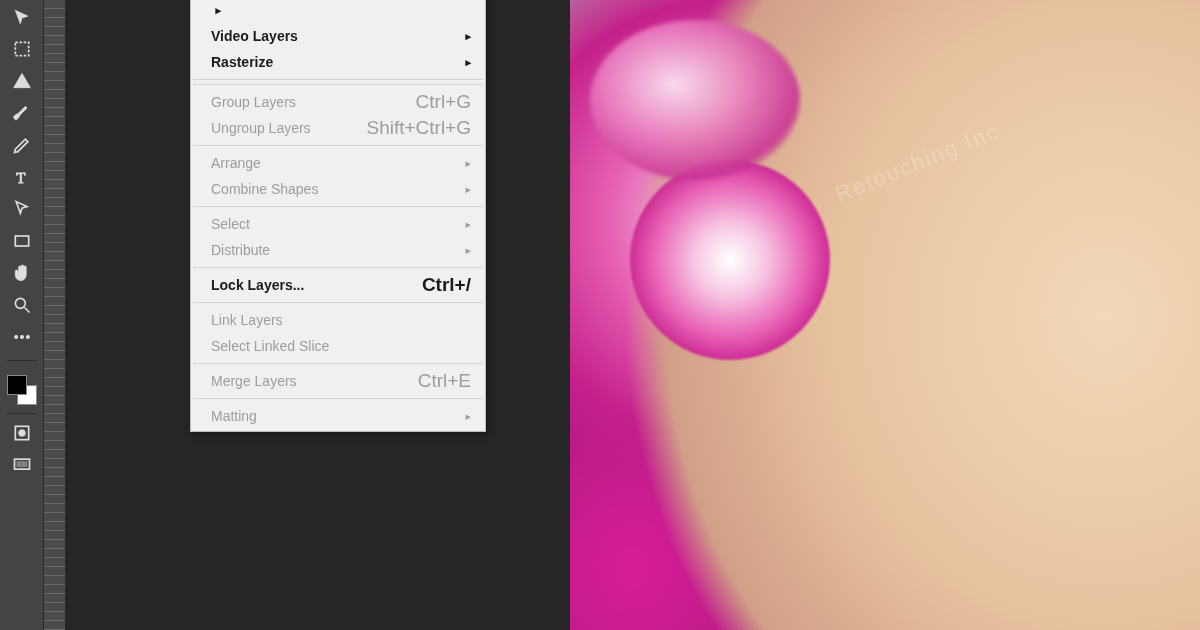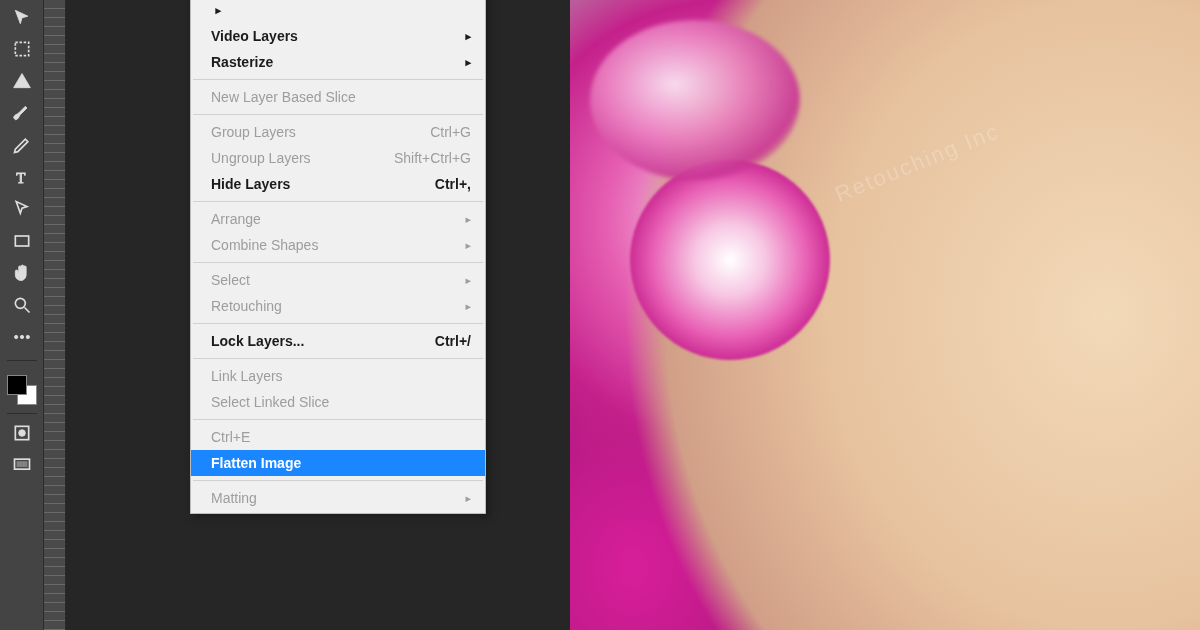--- a/index.html
+++ b/index.html
@@ -78,21 +78,21 @@
     height: 26px;
     padding: 0 14px 0 20px;
     cursor: default;
     white-space: nowrap;
   }
   .menu-row.clickable { cursor: pointer; }
   .menu-row.disabled { color: #9d9d9d; }
   .menu-row.bold { font-weight: 600; }
   .menu-row.sel { background: #1a86ff; color: #fff; }
   .menu-label { flex: 1 1 auto; }
-  .menu-accel { flex: 0 0 auto; font-size: 14px; text-align: right; }
+  .menu-accel { flex: 0 0 auto; font-size: 19px; text-align: right; }
   .menu-arrow { flex: 0 0 10px; text-align: right; color: inherit; font-size: 11px; }
   .menu-sep { height: 1px; margin: 4px 2px; background: #d1d1d1; }
 
   
   .photo {
     flex: 1 1 auto;
     height: 630px;
     background:
       radial-gradient(800px 900px at 85% 50%, #f2d9b8 0%, #e7c29f 35%, #d19f87 55%, transparent 60%),
       radial-gradient(400px 400px at 25% 35%, #f7dff0 0%, #e65fb2 30%, #c4208b 55%, transparent 70%),
@@ -226,72 +226,63 @@
       </div>
       <div class="menu-row clickable bold">
         <span class="menu-label">Video Layers</span>
         <span class="menu-arrow">▸</span>
       </div>
       <div class="menu-row clickable bold">
         <span class="menu-label">Rasterize</span>
         <span class="menu-arrow">▸</span>
       </div>
       <div class="menu-sep"></div>
-      <div class="menu-row disabled">
-        <span class="menu-label">New Layer Based Slice</span>
-      </div>
       <div class="menu-sep"></div>
       <div class="menu-row disabled">
         <span class="menu-label">Group Layers</span>
         <span class="menu-accel">Ctrl+G</span>
       </div>
       <div class="menu-row disabled">
         <span class="menu-label">Ungroup Layers</span>
         <span class="menu-accel">Shift+Ctrl+G</span>
       </div>
-      <div class="menu-row clickable bold">
-        <span class="menu-label">Hide Layers</span>
-        <span class="menu-accel">Ctrl+,</span>
-      </div>
       <div class="menu-sep"></div>
       <div class="menu-row disabled">
         <span class="menu-label">Arrange</span>
         <span class="menu-arrow">▸</span>
       </div>
       <div class="menu-row disabled">
         <span class="menu-label">Combine Shapes</span>
         <span class="menu-arrow">▸</span>
       </div>
       <div class="menu-sep"></div>
       <div class="menu-row disabled">
         <span class="menu-label">Select</span>
         <span class="menu-arrow">▸</span>
       </div>
       <div class="menu-row disabled">
-        <span class="menu-label">Retouching</span>
+        <span class="menu-label">Distribute</span>
         <span class="menu-arrow">▸</span>
       </div>
       <div class="menu-sep"></div>
       <div class="menu-row clickable bold">
         <span class="menu-label">Lock Layers...</span>
         <span class="menu-accel">Ctrl+/</span>
       </div>
       <div class="menu-sep"></div>
       <div class="menu-row disabled">
         <span class="menu-label">Link Layers</span>
       </div>
       <div class="menu-row disabled">
         <span class="menu-label">Select Linked Slice</span>
       </div>
       <div class="menu-sep"></div>
       <div class="menu-row disabled">
+        <span class="menu-label">Merge Layers</span>
         <span class="menu-accel">Ctrl+E</span>
-      </div>
-      <div class="menu-row clickable bold sel">
-        <span class="menu-label">Flatten Image</span>
       </div>
       <div class="menu-sep"></div>
       <div class="menu-row disabled">
         <span class="menu-label">Matting</span>
         <span class="menu-arrow">▸</span>
       </div>
     </div>
 </div>
 
 <div class="photo">

